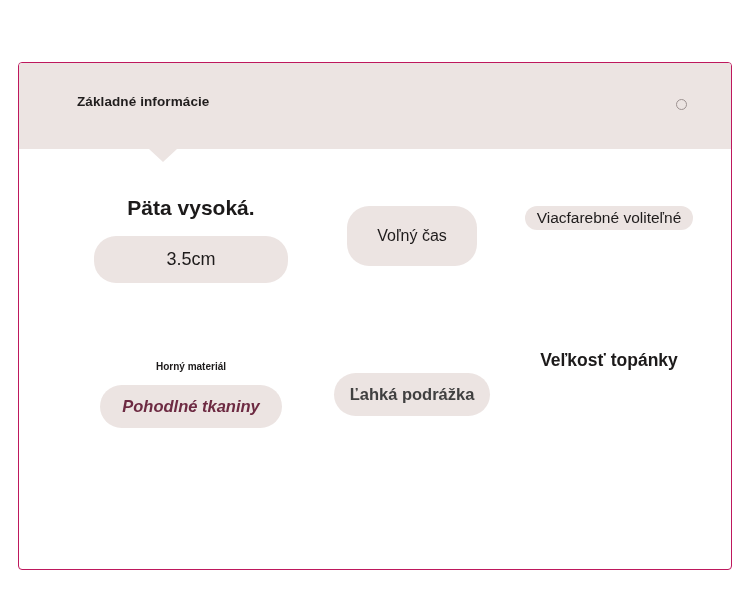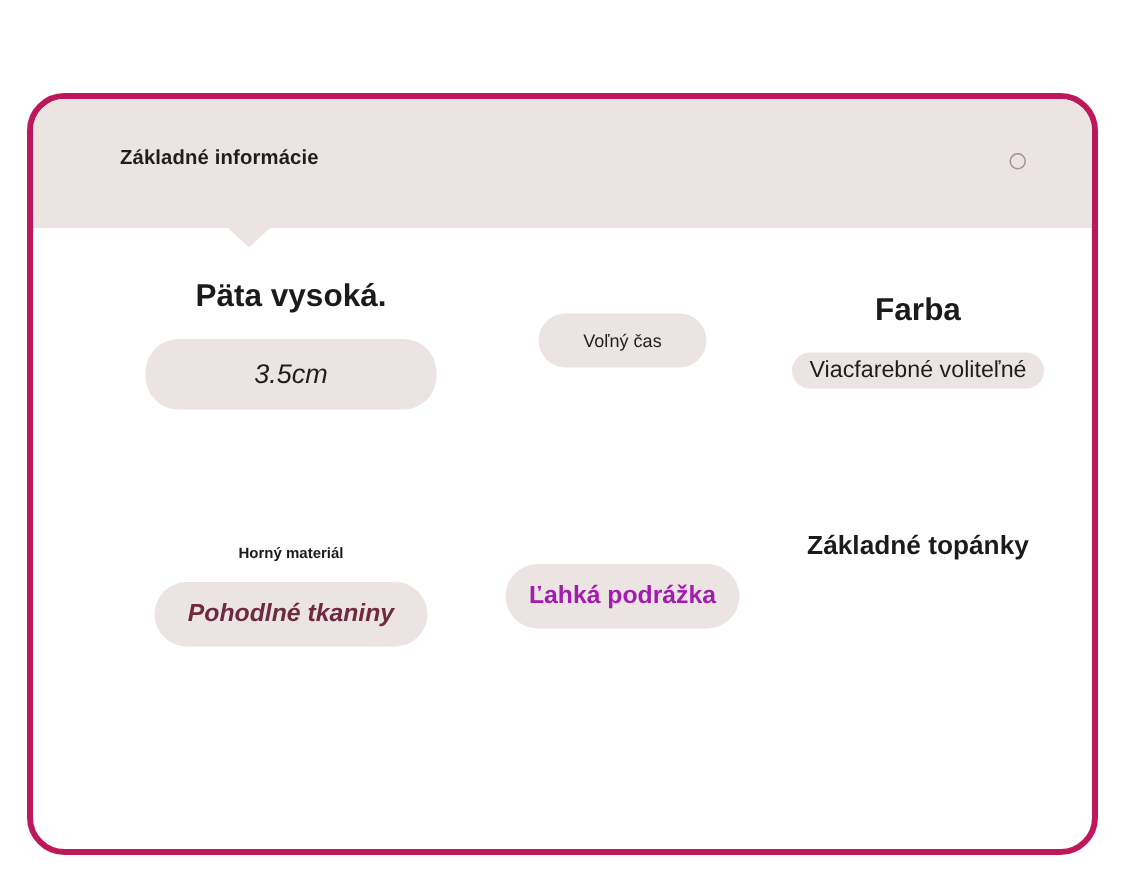--- a/index.html
+++ b/index.html
@@ -14,22 +14,22 @@
     overflow: hidden;
   }
 
   .card {
     position: absolute;
     left: 18px;
     top: 62px;
     width: 714px;
     height: 508px;
     background: #ffffff;
-    border: 4px solid #be185d;
-    border-radius: 25px;
+    border: 1px solid #be185d;
+    border-radius: 4px;
     box-sizing: border-box;
     overflow: hidden;
   }
 
   .card-header {
     position: absolute;
     left: 0;
     top: 0;
     width: 100%;
     height: 86px;
@@ -102,44 +102,44 @@
     font-size: 21px;
     font-weight: bold;
   }
   .r1 .pill {
     margin-top: 15px;
     font-size: 18px;
     color: #1f1c1c;
     padding: 13px 30px;
   }
 
-  .c-heel   { left: 48px;  top: 11px;  width: 248px; }
-  .c-heel .pill { padding: 13px 72px; font-style: italic; }
+  .c-heel   { left: 48px;  top: 24px;  width: 248px; }
+  .c-heel .pill { padding: 13px 72px; }
   .c-style  { left: 300px; top: 20px;  width: 186px; }
-  .c-style .pill { padding: 11px 30px; font-size: 12px; }
+  .c-style .pill { padding: 21px 30px; font-size: 16px; }
   .c-color  { left: 492px; top: 20px;  width: 196px; }
   .c-color .pill { padding: 3px 12px; font-size: 15.5px; }
 
   
   .r2 .cell-label {
     font-size: 10px;
     font-weight: bold;
   }
   .r2 .pill {
     margin-top: 12px;
     font-size: 16.5px;
     font-weight: bold;
     padding: 12px 20px;
   }
 
   .c-upper { left: 48px;  top: 190px; width: 248px; }
   .c-upper .pill { color: #6d2a42; padding: 12px 22px; font-style: italic; }
 
   .c-sole  { left: 300px; top: 190px; width: 186px; }
-  .c-sole .pill { color: #a21caf; padding: 12px 16px; }
+  .c-sole .pill { color: #404040; padding: 12px 16px; }
 
   .c-size  { left: 492px; top: 178px; width: 196px; }
   .c-size .cell-label { font-size: 17.5px; line-height: 1.3; }
   .c-size .pill { color: #1f1c1c; font-weight: normal; font-size: 18px; padding: 13px 40px; margin-top: 10px; }
 </style>
 </head>
 <body>
 
 <div class="card">
 
@@ -155,31 +155,30 @@
     <div class="cell r1 c-heel">
       <div class="cell-label">Päta vysoká.</div>
       <div class="pill">3.5cm</div>
     </div>
 
     <div class="cell r1 c-style">
       <div class="pill">Voľný čas</div>
     </div>
 
     <div class="cell r1 c-color">
-      <div class="cell-label">Farba</div>
       <div class="pill">Viacfarebné voliteľné</div>
     </div>
 
     <div class="cell r2 c-upper">
       <div class="cell-label">Horný materiál</div>
       <div class="pill">Pohodlné tkaniny</div>
     </div>
 
     <div class="cell r2 c-sole">
       <div class="pill">Ľahká podrážka</div>
     </div>
 
     <div class="cell r2 c-size">
-      <div class="cell-label">Základné topánky</div>
+      <div class="cell-label">Veľkosť topánky</div>
     </div>
 
   </div>
 </div>
 
 </body></html>

